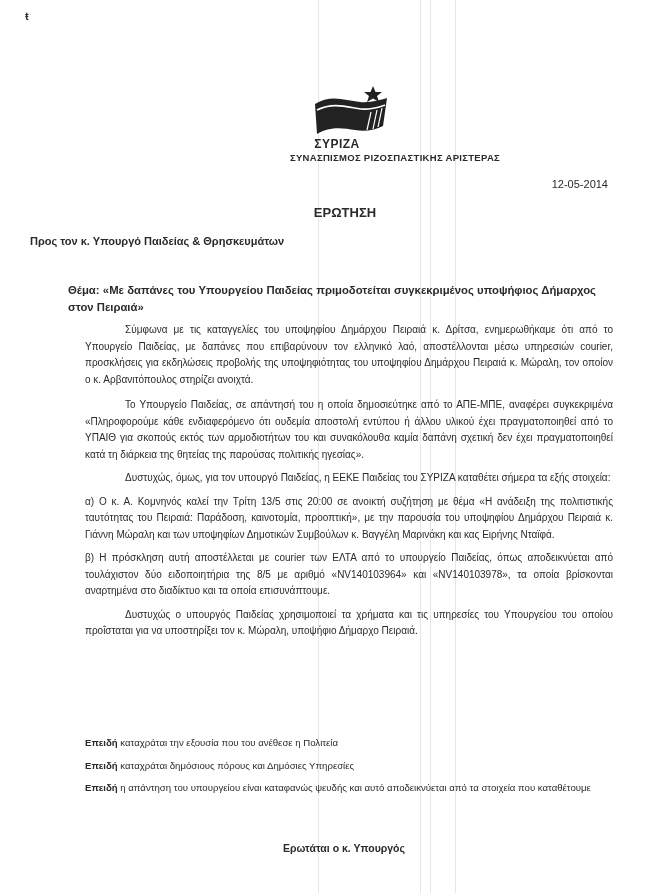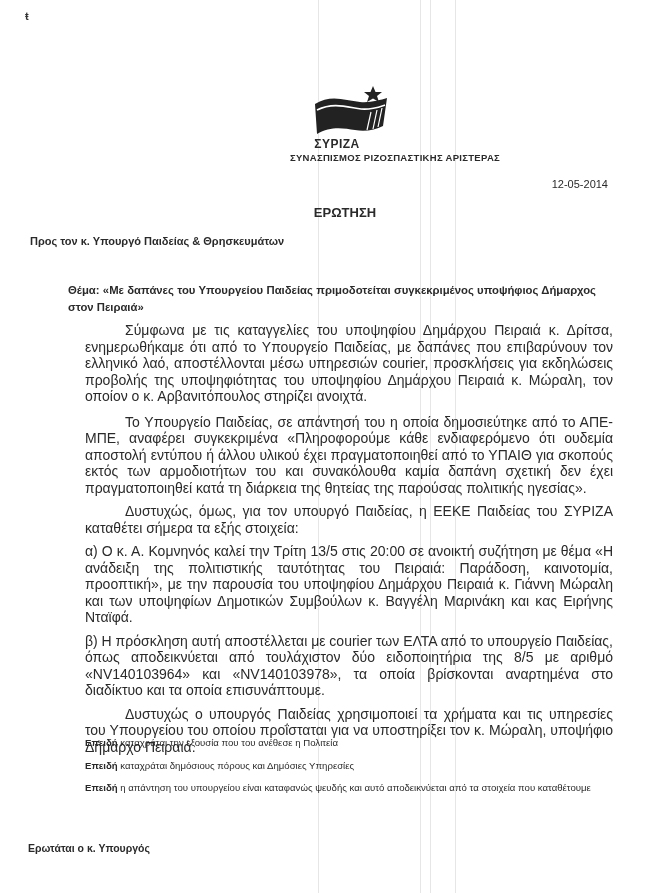--- a/index.html
+++ b/index.html
@@ -10,27 +10,27 @@
     }
     .scan-line { position: absolute; top: 0; bottom: 0; width: 1px; background: #d6d6d6; opacity: 0.6; }
     .mark { position: absolute; left: 25px; top: 10px; font-size: 11px; font-weight: bold; color: #333; }
     .logo { position: absolute; left: 305px; top: 82px; width: 90px; height: 60px; }
     .logo-name { position: absolute; left: 0; width: 660px; top: 137px; text-align: center; font-size: 12px; font-weight: bold; letter-spacing: 0.5px; padding-left: 14px; box-sizing: border-box; }
     .logo-sub { position: absolute; left: 0; width: 660px; top: 152px; text-align: center; font-size: 9.5px; font-weight: bold; letter-spacing: 0.3px; padding-left: 130px; box-sizing: border-box; }
     .date { position: absolute; right: 52px; top: 178px; font-size: 11px; font-weight: normal; }
     .doc-title { position: absolute; left: 0; width: 660px; top: 205px; text-align: center; font-size: 13px; font-weight: bold; padding-left: 30px; box-sizing: border-box; }
     .addressee { position: absolute; left: 0; width: 660px; top: 235px; font-size: 11px; font-weight: bold; padding-left: 30px; box-sizing: border-box; }
     .subject { position: absolute; left: 68px; width: 528px; top: 282px; font-size: 11.3px; font-weight: bold; line-height: 17px; text-align: justify; }
-    .body { position: absolute; left: 85px; width: 528px; font-size: 14px; line-height: 16.5px; text-align: justify; }
+    .body { position: absolute; left: 85px; width: 528px; font-size: 10px; line-height: 16.5px; text-align: justify; }
     .body p { margin: 0 0 7px 0; }
     .indent { text-indent: 40px; }
     .because { position: absolute; left: 85px; width: 528px; top: 735px; font-size: 9.6px; line-height: 16.5px; }
     .because p { margin: 0 0 6px 0; }
     .because b { font-weight: bold; }
-    .closing { position: absolute; left: 0; width: 660px; top: 842px; font-size: 10.5px; font-weight: bold; padding-left: 28px; box-sizing: border-box; }
+    .closing { position: absolute; left: 0; width: 660px; top: 842px; text-align: center; font-size: 10.5px; font-weight: bold; padding-left: 28px; box-sizing: border-box; }
   </style>
 </head>
 <body>
 
 <div class="scan-line" style="left:318px"></div>
 <div class="scan-line" style="left:420px"></div>
 <div class="scan-line" style="left:430px"></div>
 <div class="scan-line" style="left:455px"></div>
 
 <div class="mark">ŧ</div>

